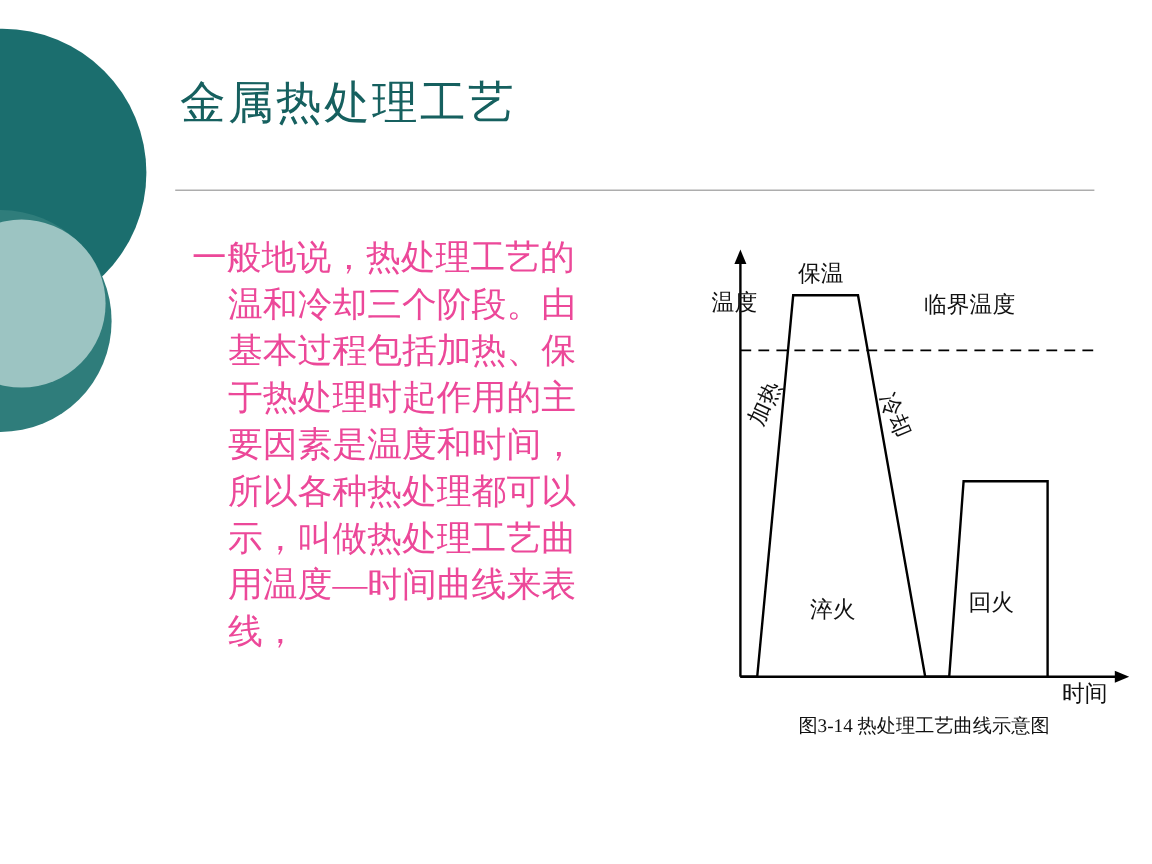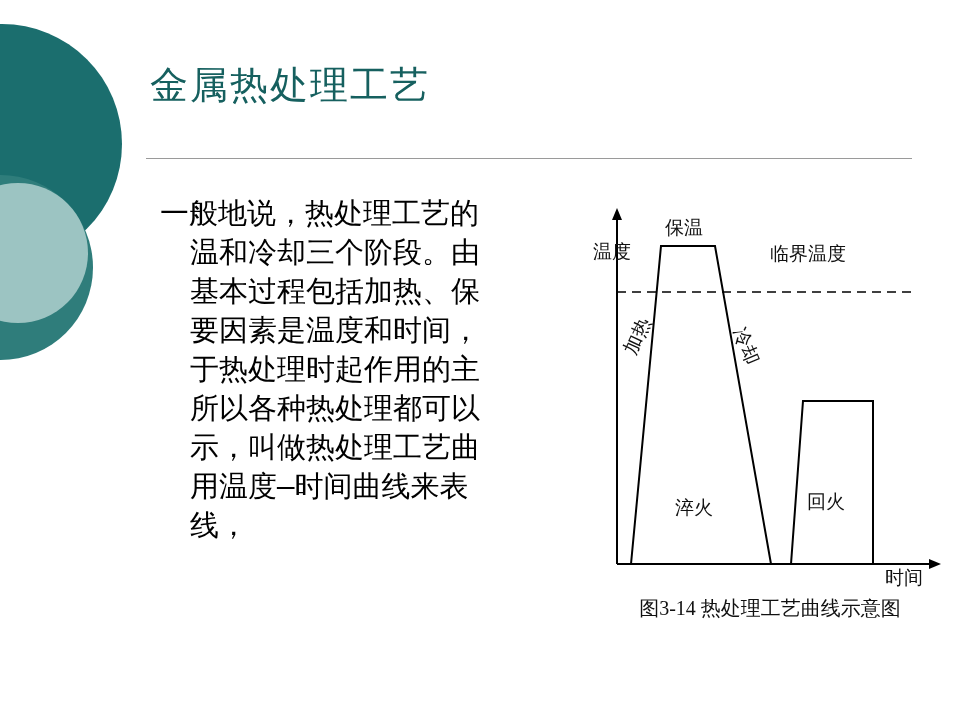--- a/index.html
+++ b/index.html
@@ -69,23 +69,22 @@
   }
 
   
   .body-text {
     position: absolute;
     left: 160px;
     top: 196px;
     width: 440px;
     font-size: 29px;
     line-height: 39px;
-    color: #000000;
+    color: #ec4899;
     text-indent: 0;
-    font-family: Liberation Mono, monospace;
   }
   .body-text .line {
     white-space: nowrap;
   }
   .body-text .line.indent {
     padding-left: 30px;
   }
 
   
   .figure {
@@ -97,21 +96,21 @@
   }
   .figure svg {
     display: block;
   }
   .figure-caption {
     position: absolute;
     left: 590px;
     top: 595px;
     width: 360px;
     text-align: center;
-    font-size: 20px;
+    font-size: 16px;
     color: #111111;
     white-space: nowrap;
   }
 
   .chart-label {
     font-family: "Liberation Serif", "DejaVu Serif", serif;
     font-size: 19px;
     fill: #111111;
   }
 </style>
@@ -124,22 +123,22 @@
   <div class="deco-circle deco-mid"></div>
   <div class="deco-circle deco-small"></div>
 
   <div class="slide-title">金属热处理工艺</div>
   <div class="title-rule"></div>
 
   <div class="body-text">
     <div class="line">一般地说，热处理工艺的</div>
     <div class="line indent">温和冷却三个阶段。由</div>
     <div class="line indent">基本过程包括加热、保</div>
+    <div class="line indent">于热处理时起作用的主</div>
     <div class="line indent">要因素是温度和时间，</div>
-    <div class="line indent">于热处理时起作用的主</div>
     <div class="line indent">所以各种热处理都可以</div>
     <div class="line indent">示，叫做热处理工艺曲</div>
     <div class="line indent">用温度—时间曲线来表</div>
     <div class="line indent">线，</div>
   </div>
 
   <div class="figure">
     <svg width="360" height="400" viewBox="0 0 360 400">
 
       <line x1="32" y1="20" x2="32" y2="368" stroke="#000000" stroke-width="2"></line>

